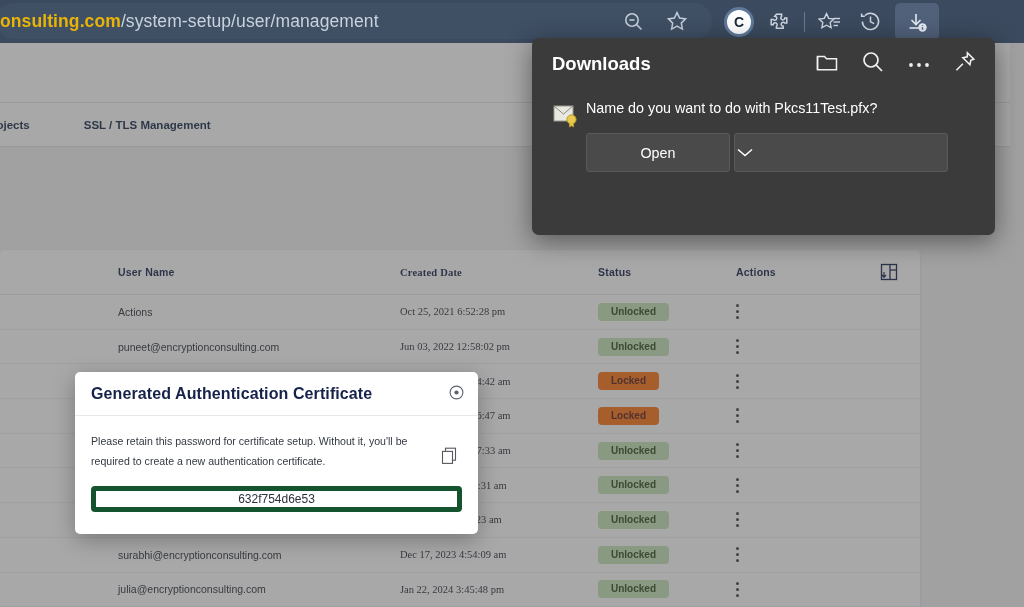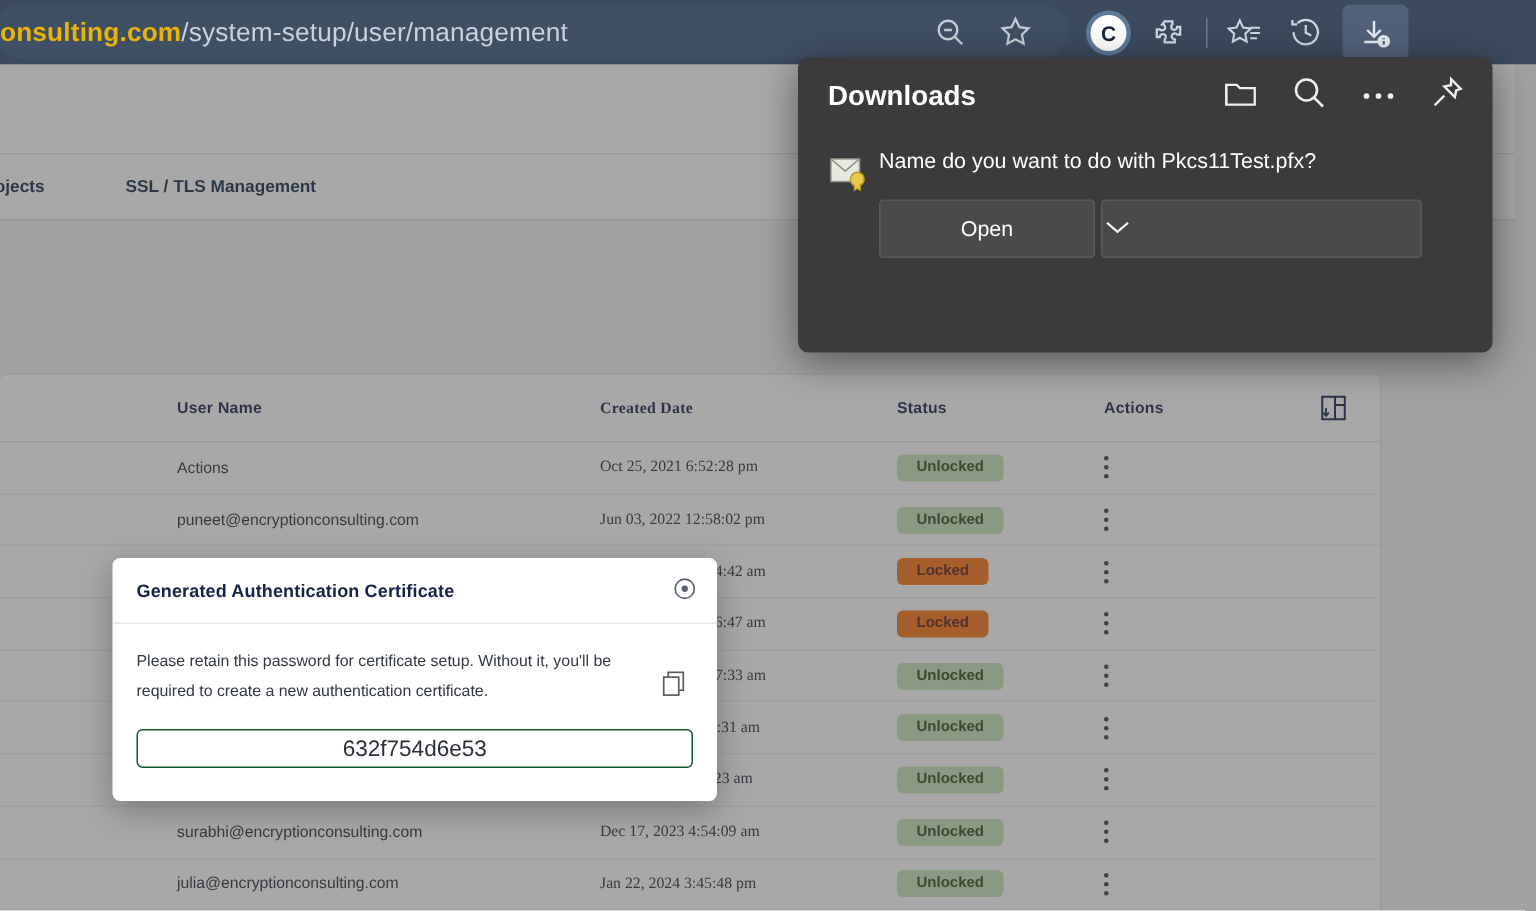--- a/index.html
+++ b/index.html
@@ -119,32 +119,32 @@
     position: absolute; left: 75px; top: 372px; width: 403px;
     background: #ffffff; border-radius: 5px;
     box-shadow: 0 6px 22px rgba(0,0,0,.28);
     overflow: hidden;
   }
   .modal-head {
     height: 44px; display: flex; align-items: center;
     padding: 0 16px 0 16px; border-bottom: 1px solid #e6e8eb;
     position: relative;
   }
-  .modal-title { font-size: 12px; font-weight: 700; color: #16224a; letter-spacing: .1px; }
+  .modal-title { font-size: 16px; font-weight: 700; color: #16224a; letter-spacing: .1px; }
   .modal-close { position: absolute; right: 14px; top: 13px; }
   .modal-body { padding: 16px 16px 22px 16px; position: relative; }
   .modal-msg {
     font-size: 10.6px; color: #333942; line-height: 1.85;
     width: 322px;
   }
   .copy-icon { position: absolute; right: 20px; top: 31px; }
   .pwd-field {
-    margin-top: 15px; height: 26px; border: 1px solid #14532d;
+    margin-top: 15px; height: 26px; border: 5px solid #14532d;
     border-radius: 4px; display: flex; align-items: center;
-    justify-content: center; font-size: 15px; color: #2a2f3a;
+    justify-content: center; font-size: 12px; color: #2a2f3a;
     background: #ffffff;
   }
 
   
   .downloads {
     position: absolute; left: 532px; top: 38px; width: 463px; height: 197px;
     background: #3b3b3b; border-radius: 7px;
     box-shadow: 0 6px 26px rgba(0,0,0,.45);
     overflow: hidden;
   }

